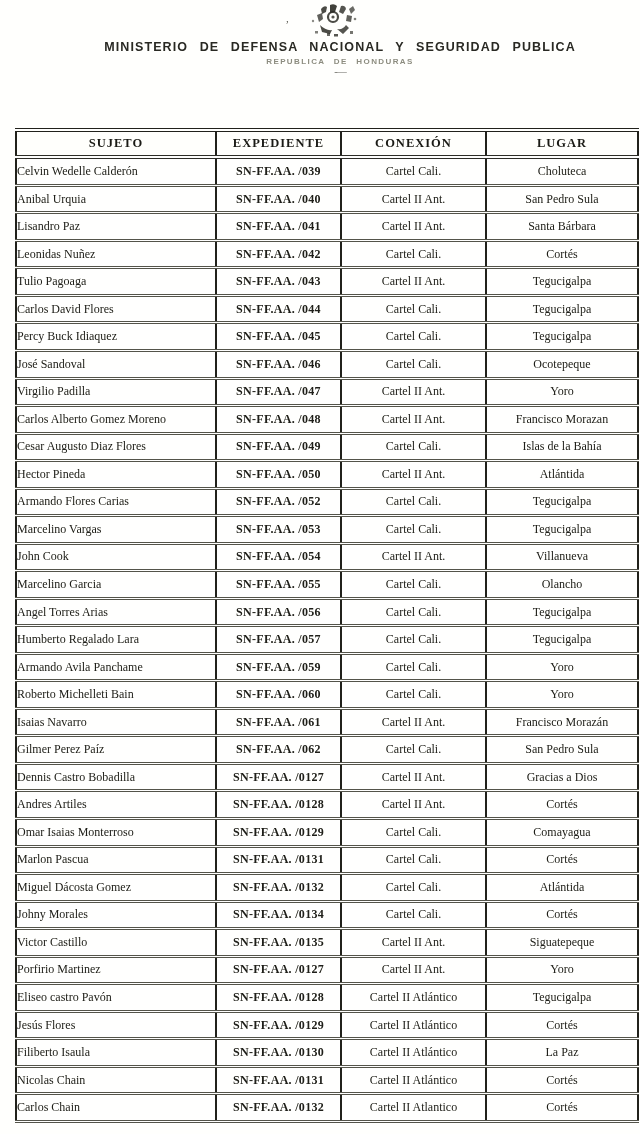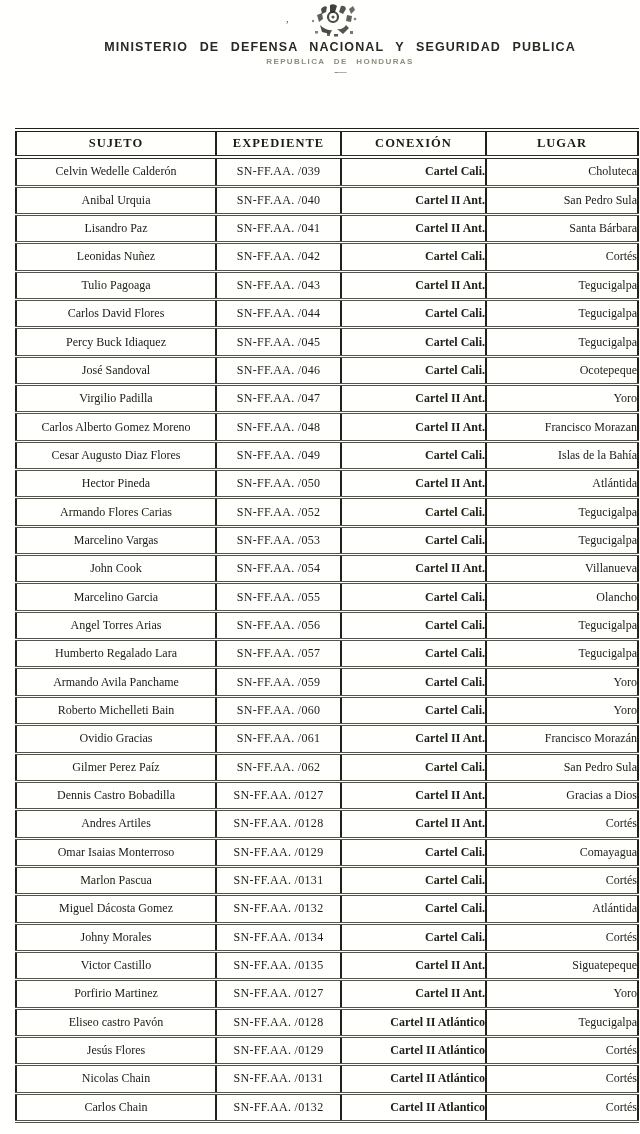--- a/index.html
+++ b/index.html
@@ -84,24 +84,24 @@
   }
   table.roster td {
     border-top: 3px double #56564c;
     border-bottom: 3px double #56564c;
     font-size: 12px;
     color: #23231e;
     white-space: nowrap;
     overflow: hidden;
     padding: 0;
   }
-  td.c0 { text-align: center; padding-left: 7px; font-weight: normal; }
-  td.c1 { text-align: center; font-weight: normal; letter-spacing: 0.3px; }
-  td.c2 { text-align: right; font-weight: bold; }
-  td.c3 { text-align: right; font-size: 11.5px; color: #3e3e36; }
+  td.c0 { text-align: left; padding-left: 7px; font-weight: normal; }
+  td.c1 { text-align: center; font-weight: bold; letter-spacing: 0.3px; }
+  td.c2 { text-align: center; font-weight: normal; }
+  td.c3 { text-align: center; font-size: 11.5px; color: #3e3e36; }
 </style>
 </head>
 <body>
 
 <div class="page">
 
   <svg class="seal" viewBox="0 0 62 36" xmlns="http://www.w3.org/2000/svg">
     <g fill="#2e2e28" stroke="none">
       <path d="M18 6 q3 -4 6 -2 l-1 5 -4 2 z" opacity="0.85"></path>
       <path d="M27 2 q4 -2 7 1 l-2 6 -5 1 z" opacity="0.9"></path>
@@ -260,21 +260,21 @@
           <td class="c2">Cartel Cali.</td>
           <td class="c3">Yoro</td>
         </tr>
         <tr>
           <td class="c0">Roberto Michelleti Bain</td>
           <td class="c1">SN-FF.AA. /060</td>
           <td class="c2">Cartel Cali.</td>
           <td class="c3">Yoro</td>
         </tr>
         <tr>
-          <td class="c0">Ovidio Gracias</td>
+          <td class="c0">Isaias Navarro</td>
           <td class="c1">SN-FF.AA. /061</td>
           <td class="c2">Cartel II Ant.</td>
           <td class="c3">Francisco Morazán</td>
         </tr>
         <tr>
           <td class="c0">Gilmer Perez Paíz</td>
           <td class="c1">SN-FF.AA. /062</td>
           <td class="c2">Cartel Cali.</td>
           <td class="c3">San Pedro Sula</td>
         </tr>
@@ -332,20 +332,26 @@
           <td class="c2">Cartel II Atlántico</td>
           <td class="c3">Tegucigalpa</td>
         </tr>
         <tr>
           <td class="c0">Jesús Flores</td>
           <td class="c1">SN-FF.AA. /0129</td>
           <td class="c2">Cartel II Atlántico</td>
           <td class="c3">Cortés</td>
         </tr>
         <tr>
+          <td class="c0">Filiberto Isaula</td>
+          <td class="c1">SN-FF.AA. /0130</td>
+          <td class="c2">Cartel II Atlántico</td>
+          <td class="c3">La Paz</td>
+        </tr>
+        <tr>
           <td class="c0">Nicolas Chain</td>
           <td class="c1">SN-FF.AA. /0131</td>
           <td class="c2">Cartel II Atlántico</td>
           <td class="c3">Cortés</td>
         </tr>
         <tr>
           <td class="c0">Carlos Chain</td>
           <td class="c1">SN-FF.AA. /0132</td>
           <td class="c2">Cartel II Atlantico</td>
           <td class="c3">Cortés</td>

